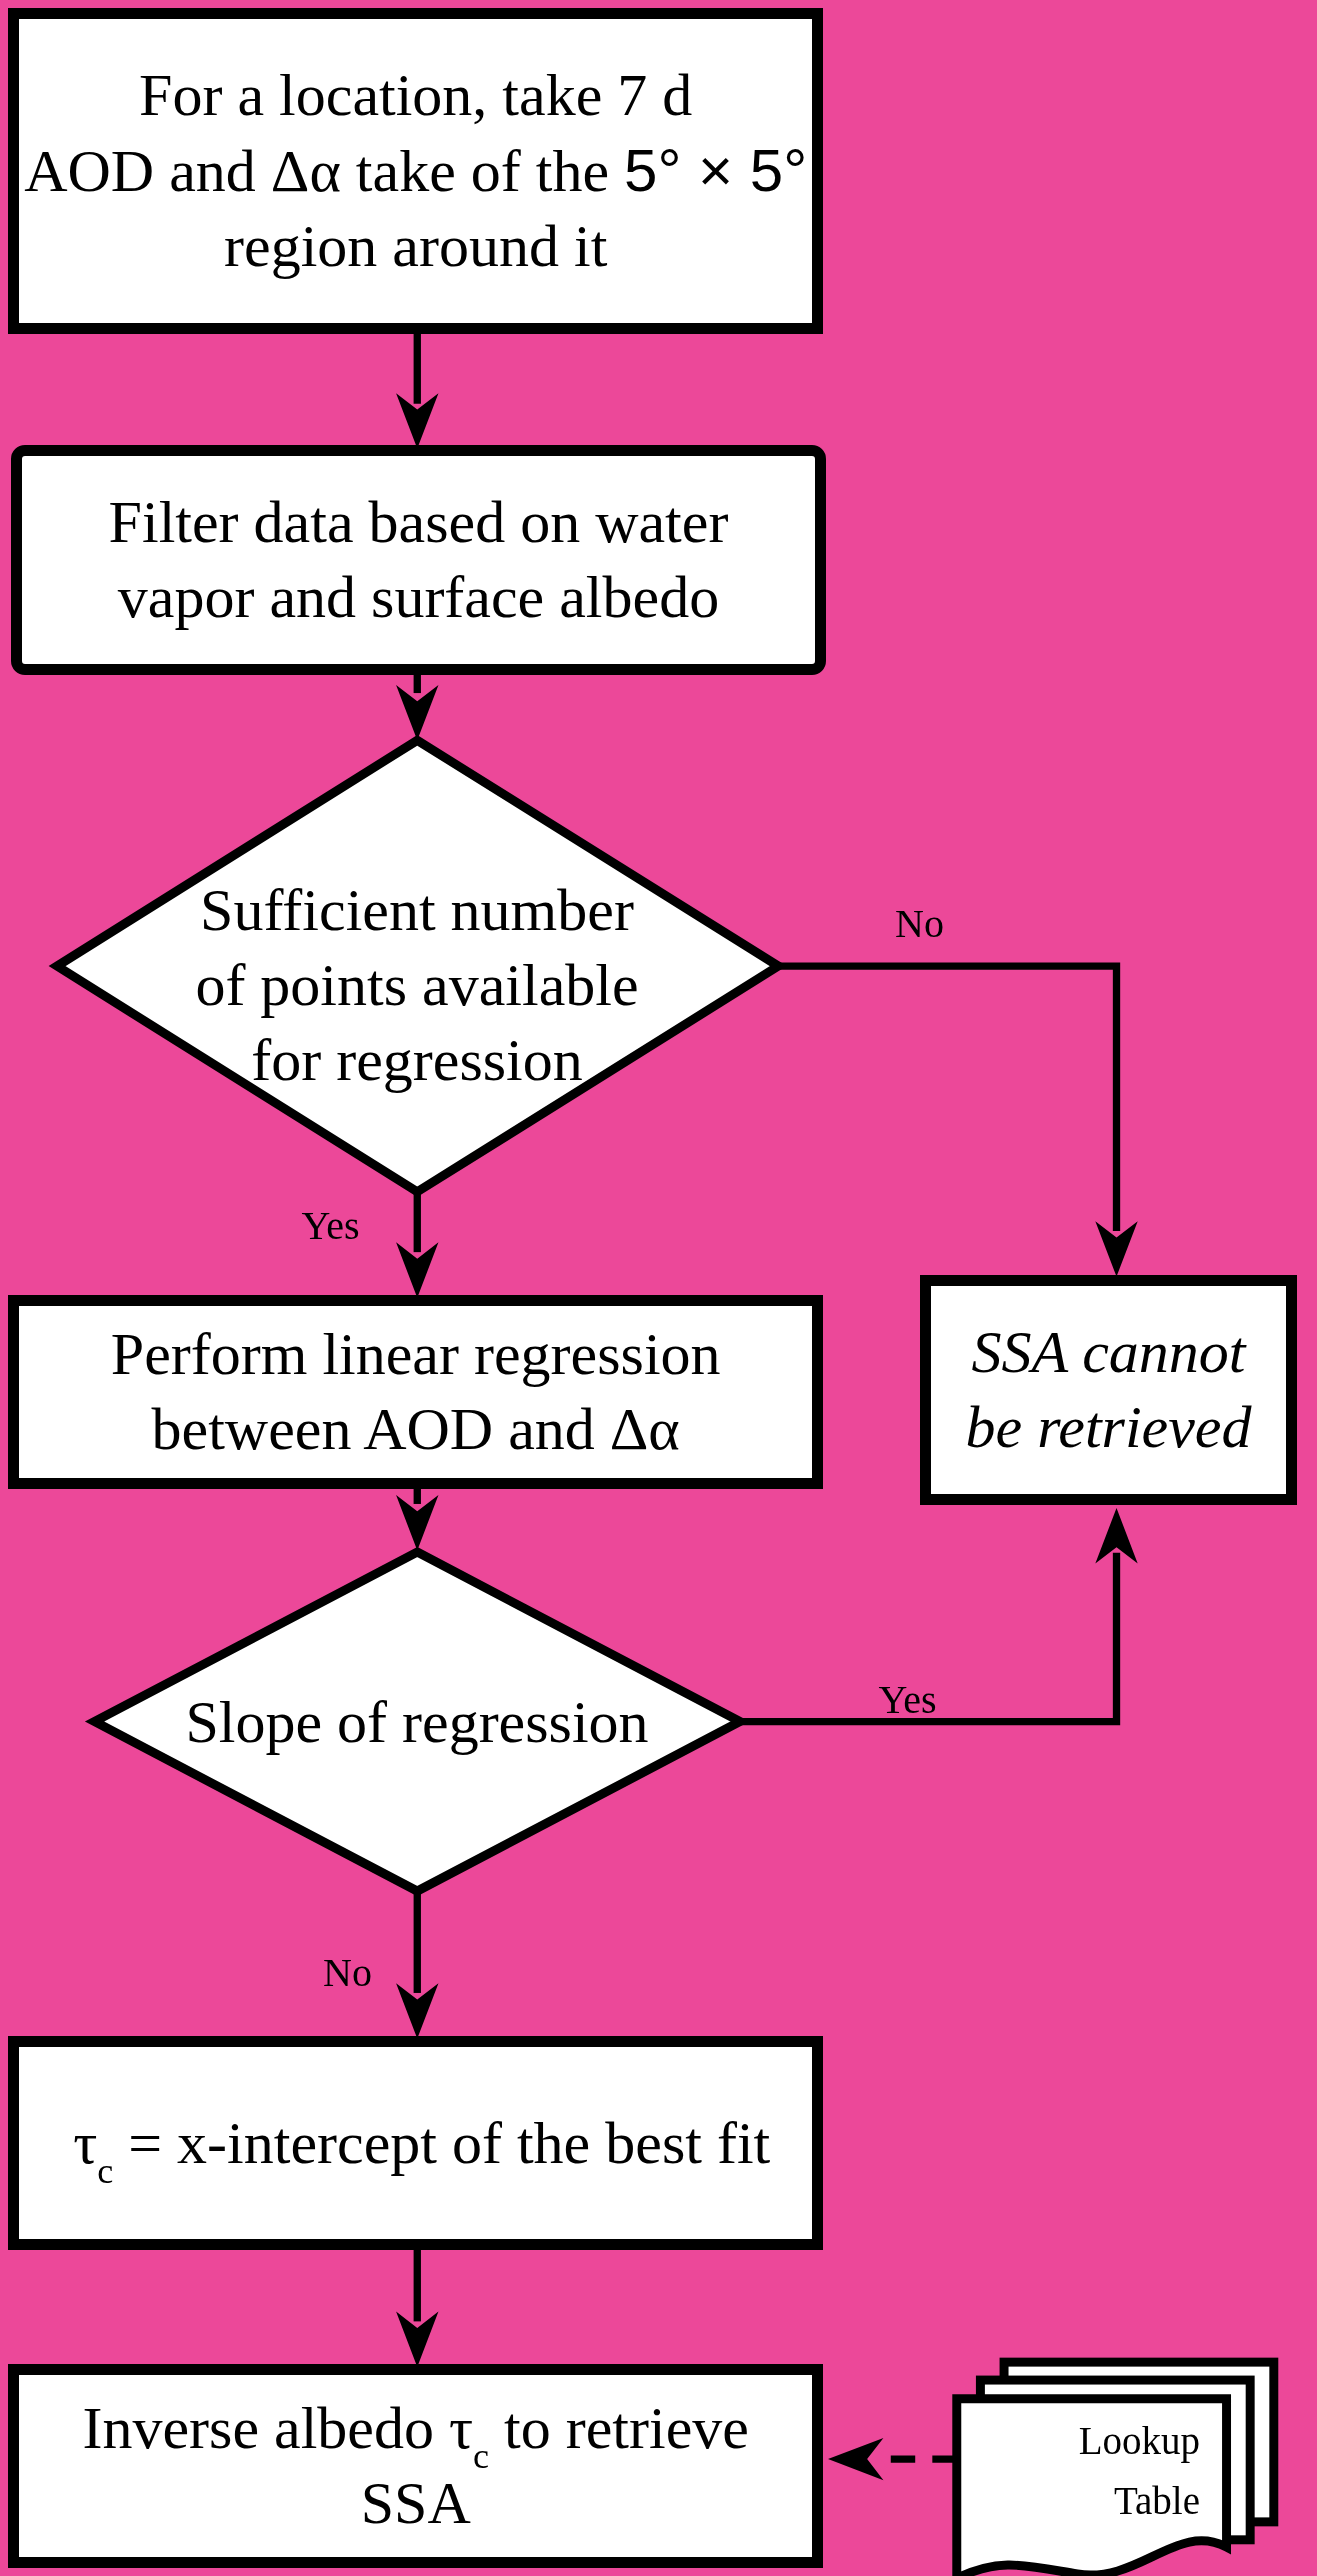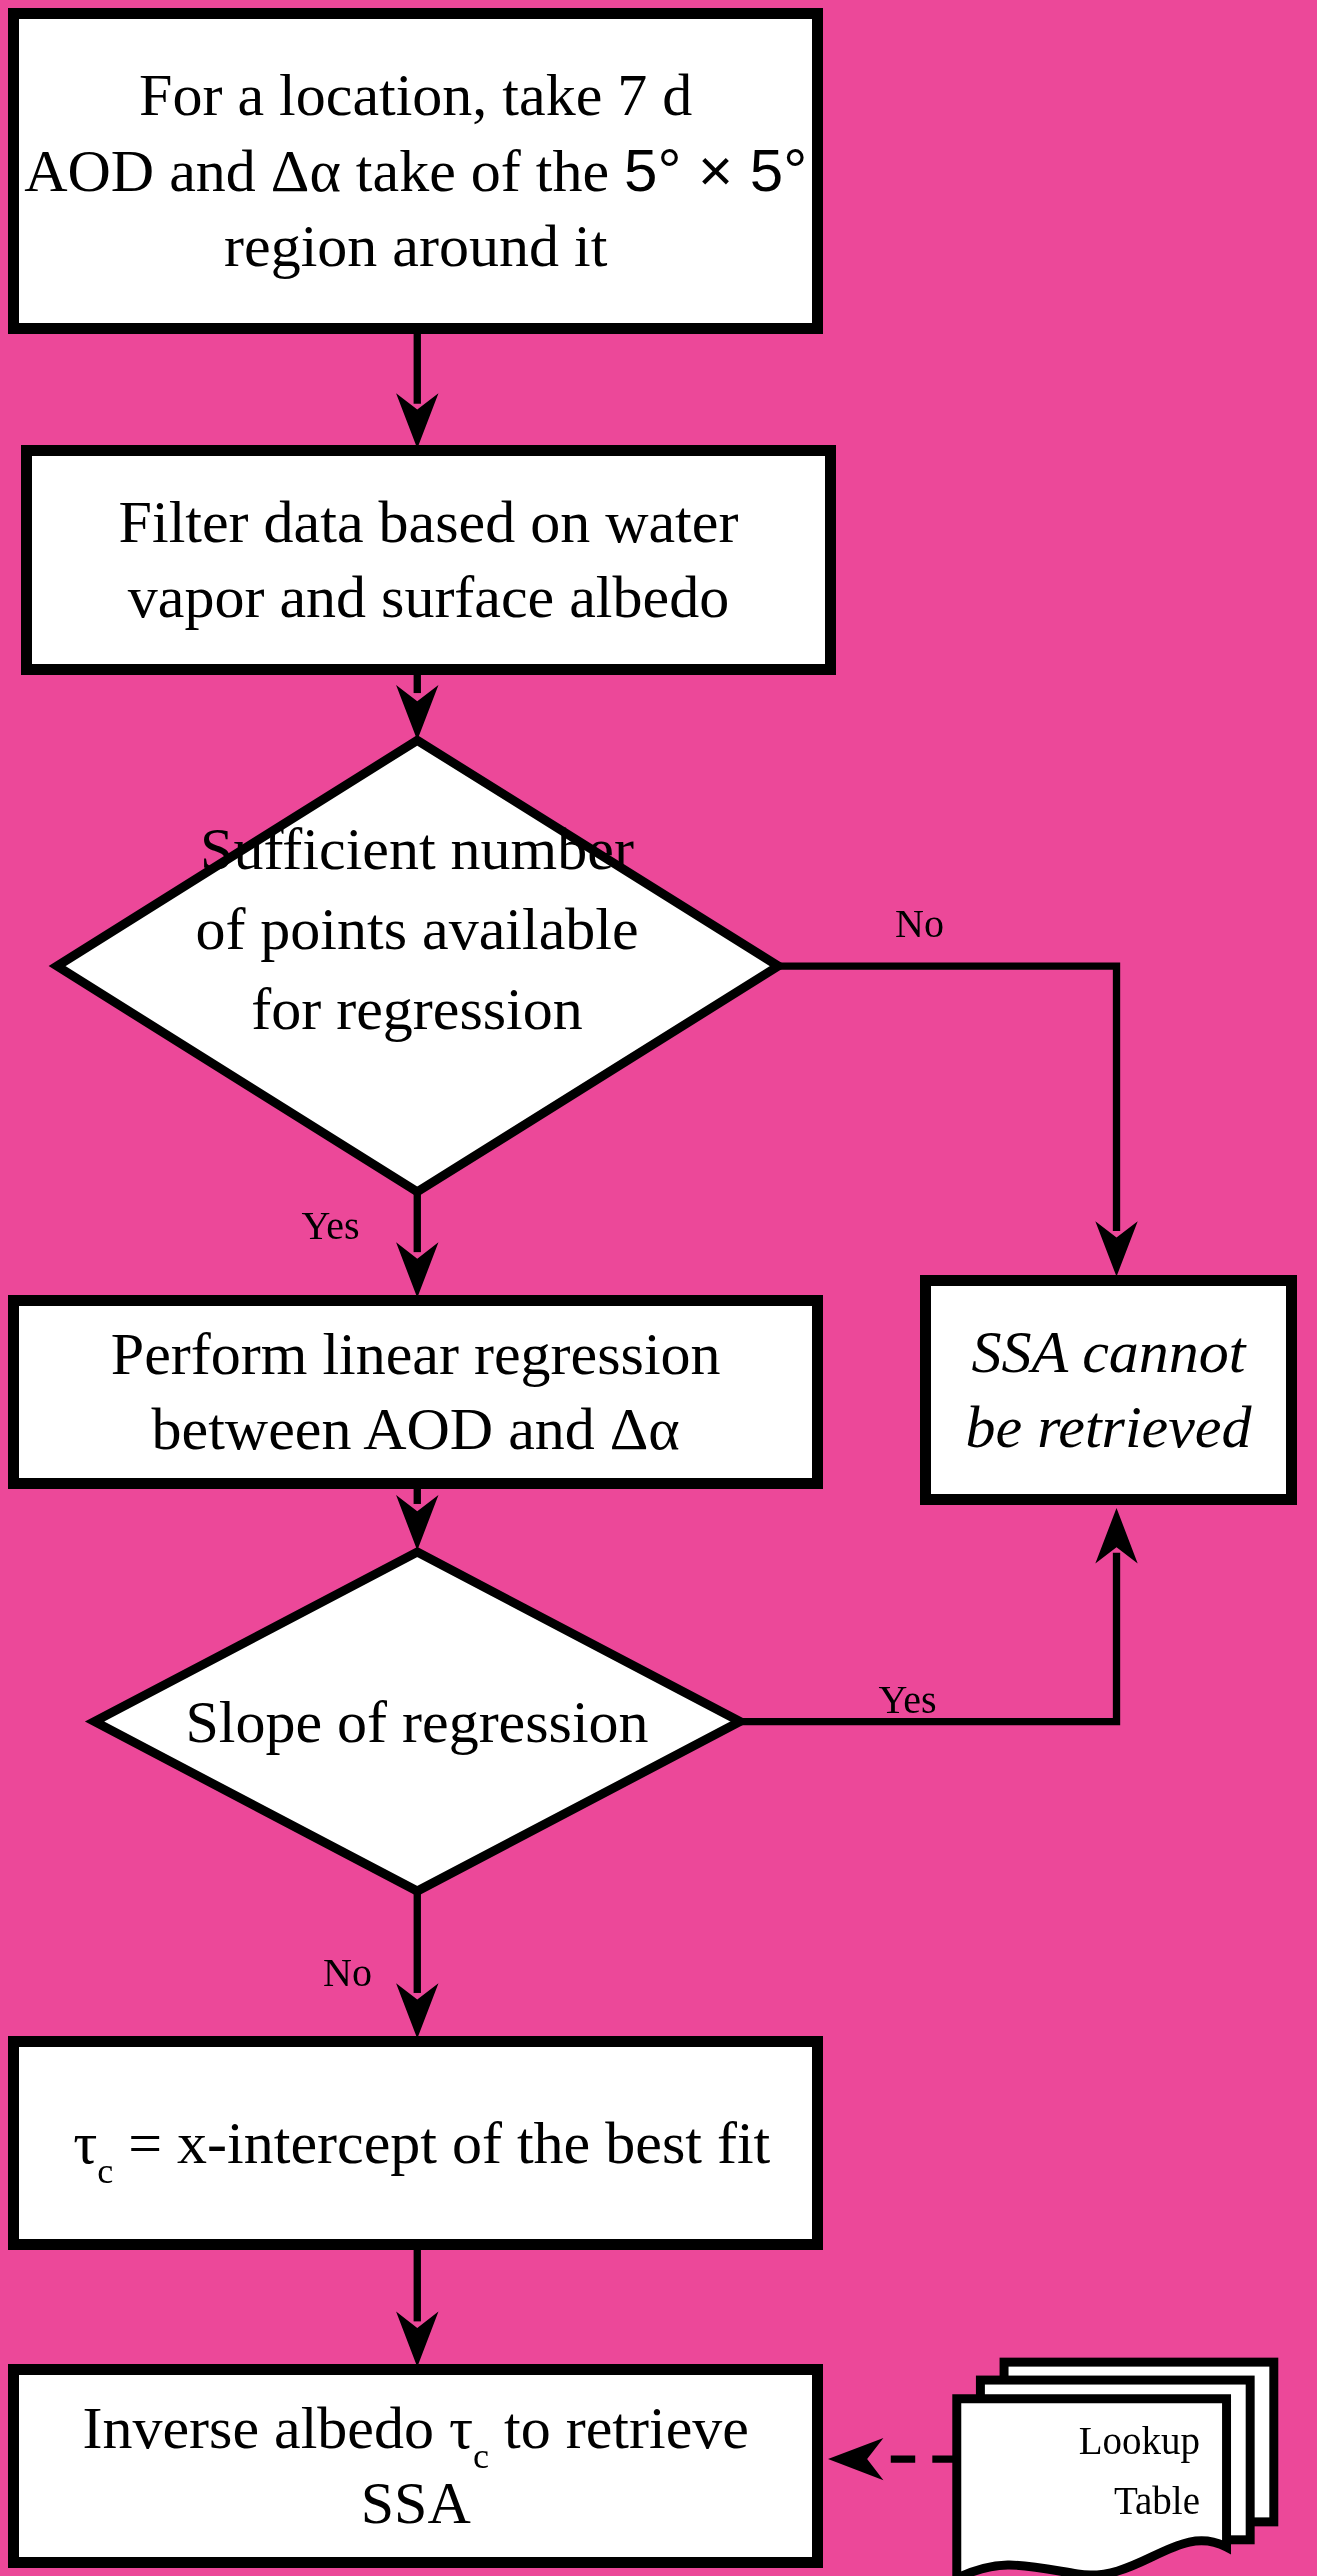--- a/index.html
+++ b/index.html
@@ -96,26 +96,26 @@
       <path d="M1174 2943 H1505 V3125 C1445 3093 1398 3170 1322 3158 C1256 3147 1228 3138 1174 3163 Z"></path>
     </g>
   </svg>
 
   <div class="node" style="left:8.2px; top:8.2px; width:815px; height:326px;">
     <div class="line">For a location, take 7 d</div>
     <div class="line"><span>AOD and Δα take of the </span><span class="sans">5° × 5°</span></div>
     <div class="line">region around it</div>
   </div>
 
-  <div class="node" style="left:21px; top:445px; width:815px; height:230px;">
+  <div class="node" style="left:11px; top:445px; width:815px; height:230px;border-radius:14px;">
     <div class="line">Filter data based on water</div>
     <div class="line">vapor and surface albedo</div>
   </div>
 
-  <div class="dtext" style="left:91px; top:812px; width:652px; height:235px;justify-content:space-between;">
+  <div class="dtext" style="left:91px; top:868px; width:652px; height:235px;">
     <div class="line">Sufficient number</div>
     <div class="line">of points available</div>
     <div class="line">for regression</div>
   </div>
 
   <div class="node" style="left:920px; top:1275px; width:377px; height:230px;font-style:italic;">
     <div class="line">SSA cannot</div>
     <div class="line">be retrieved</div>
   </div>
 

